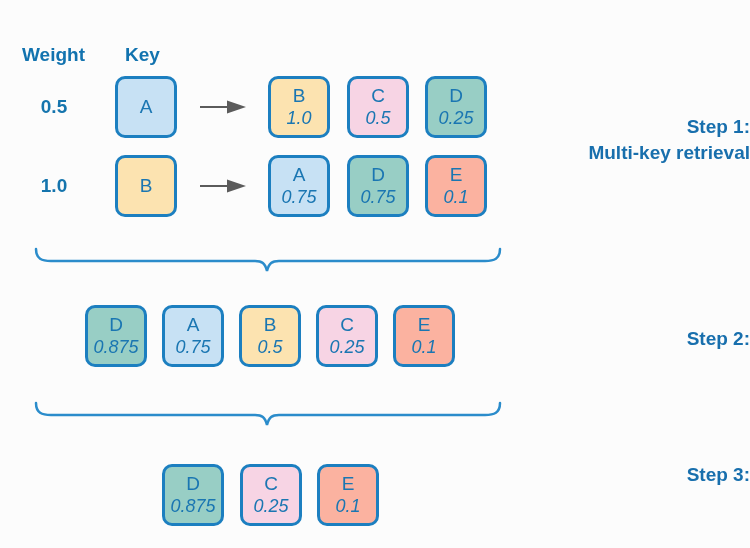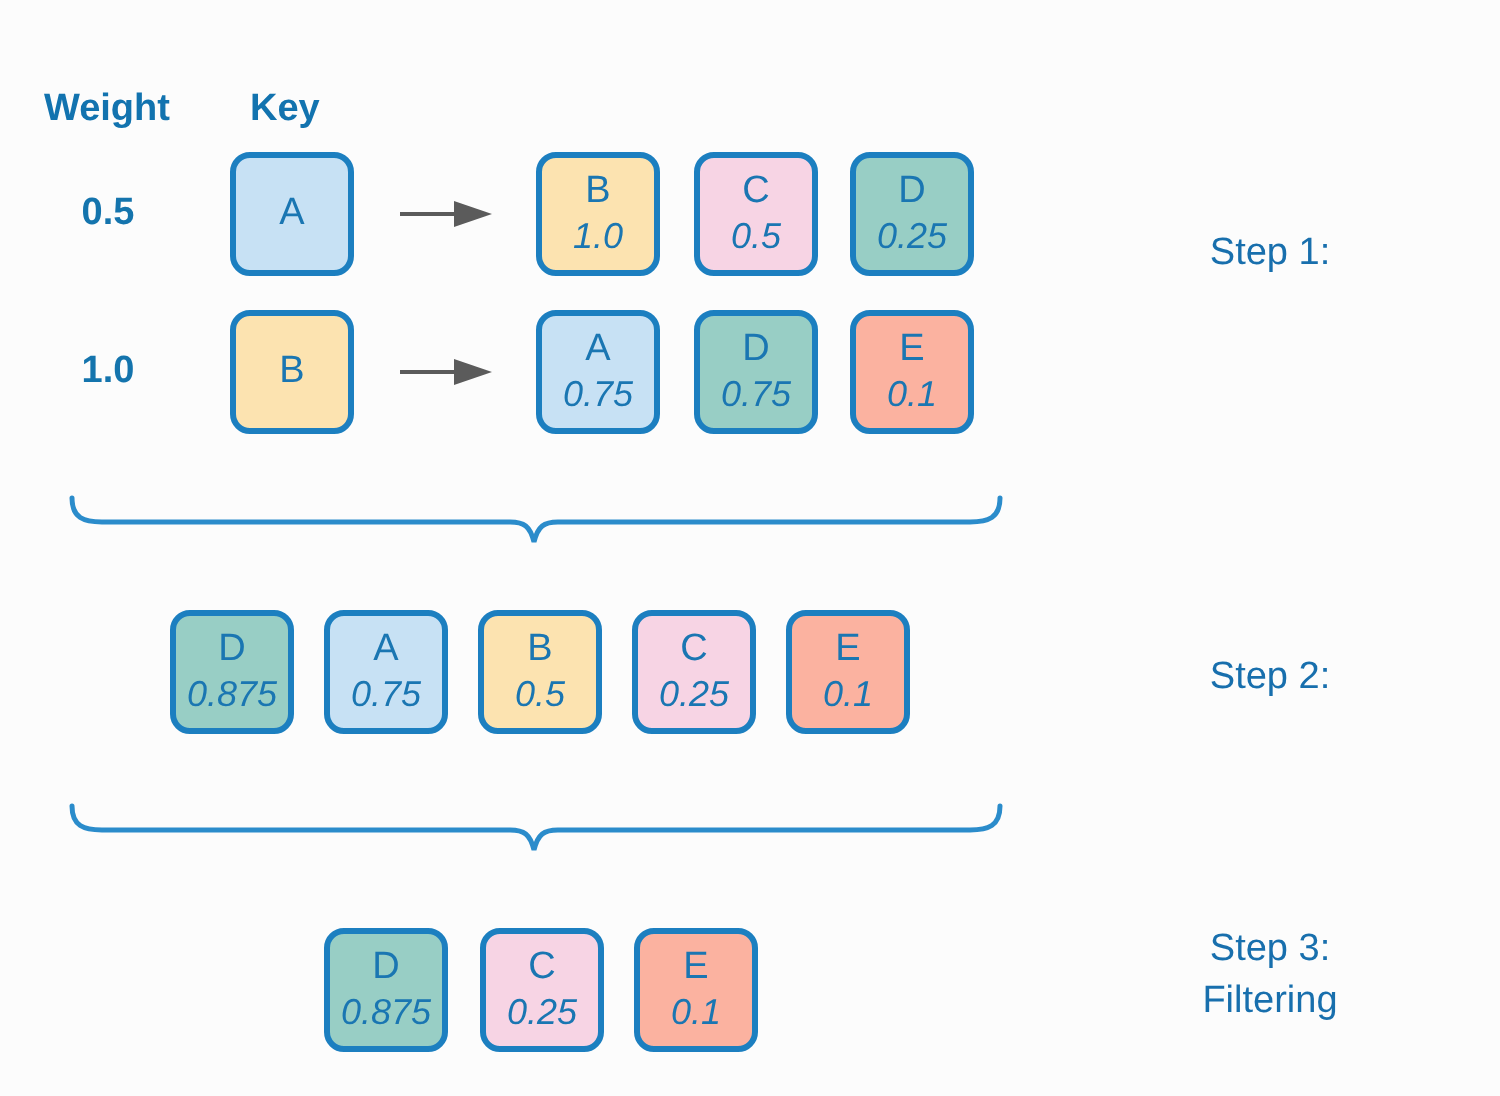--- a/index.html
+++ b/index.html
@@ -58,23 +58,23 @@
   .c-yellow{ background:#fce3b0; }
   .c-pink  { background:#f7d4e4; }
   .c-teal  { background:#98cec5; }
   .c-salmon{ background:#fbb2a0; }
   .arrow{ position:absolute; }
   .brace{ position:absolute; }
   .step-label{
     position:absolute;
     left:520px;
     width:230px;
-    text-align:center;
+    text-align:right;
     font-size:19px;
-    font-weight:400;
+    font-weight:700;
     color:#186fad;
     line-height:1.35;
   }
 </style>
 </head>
 <body>
 
 <div class="canvas">
 
   <div class="hdr" style="left:22px; top:44px;">Weight</div>
@@ -117,20 +117,21 @@
     <div class="letter">D</div>
     <div class="score">0.75</div>
   </div>
   <div class="box c-salmon" style="left:425px; top:155px;">
     <div class="letter">E</div>
     <div class="score">0.1</div>
   </div>
 
   <div class="step-label" style="top:114px;">
     <div>Step 1:</div>
+    <div>Multi-key retrieval</div>
   </div>
 
   <svg class="brace" style="left:33px; top:246px;" width="470" height="28" viewBox="0 0 470 28">
     <path d="M 3,3 C 3,13 9,15 18,15 L 222,15 C 229,15 232,17 234,25 C 236,17 239,15 246,15 L 452,15 C 461,15 467,13 467,3" fill="none" stroke="#2b8ccb" stroke-width="2.5" stroke-linecap="round"></path>
   </svg>
 
   <div class="box c-teal" style="left:85px; top:305px;">
     <div class="letter">D</div>
     <div class="score">0.875</div>
   </div>
@@ -167,16 +168,15 @@
     <div class="letter">C</div>
     <div class="score">0.25</div>
   </div>
   <div class="box c-salmon" style="left:317px; top:464px;">
     <div class="letter">E</div>
     <div class="score">0.1</div>
   </div>
 
   <div class="step-label" style="top:462px;">
     <div>Step 3:</div>
-    <div>Filtering</div>
   </div>
 
 </div>
 
 </body></html>

